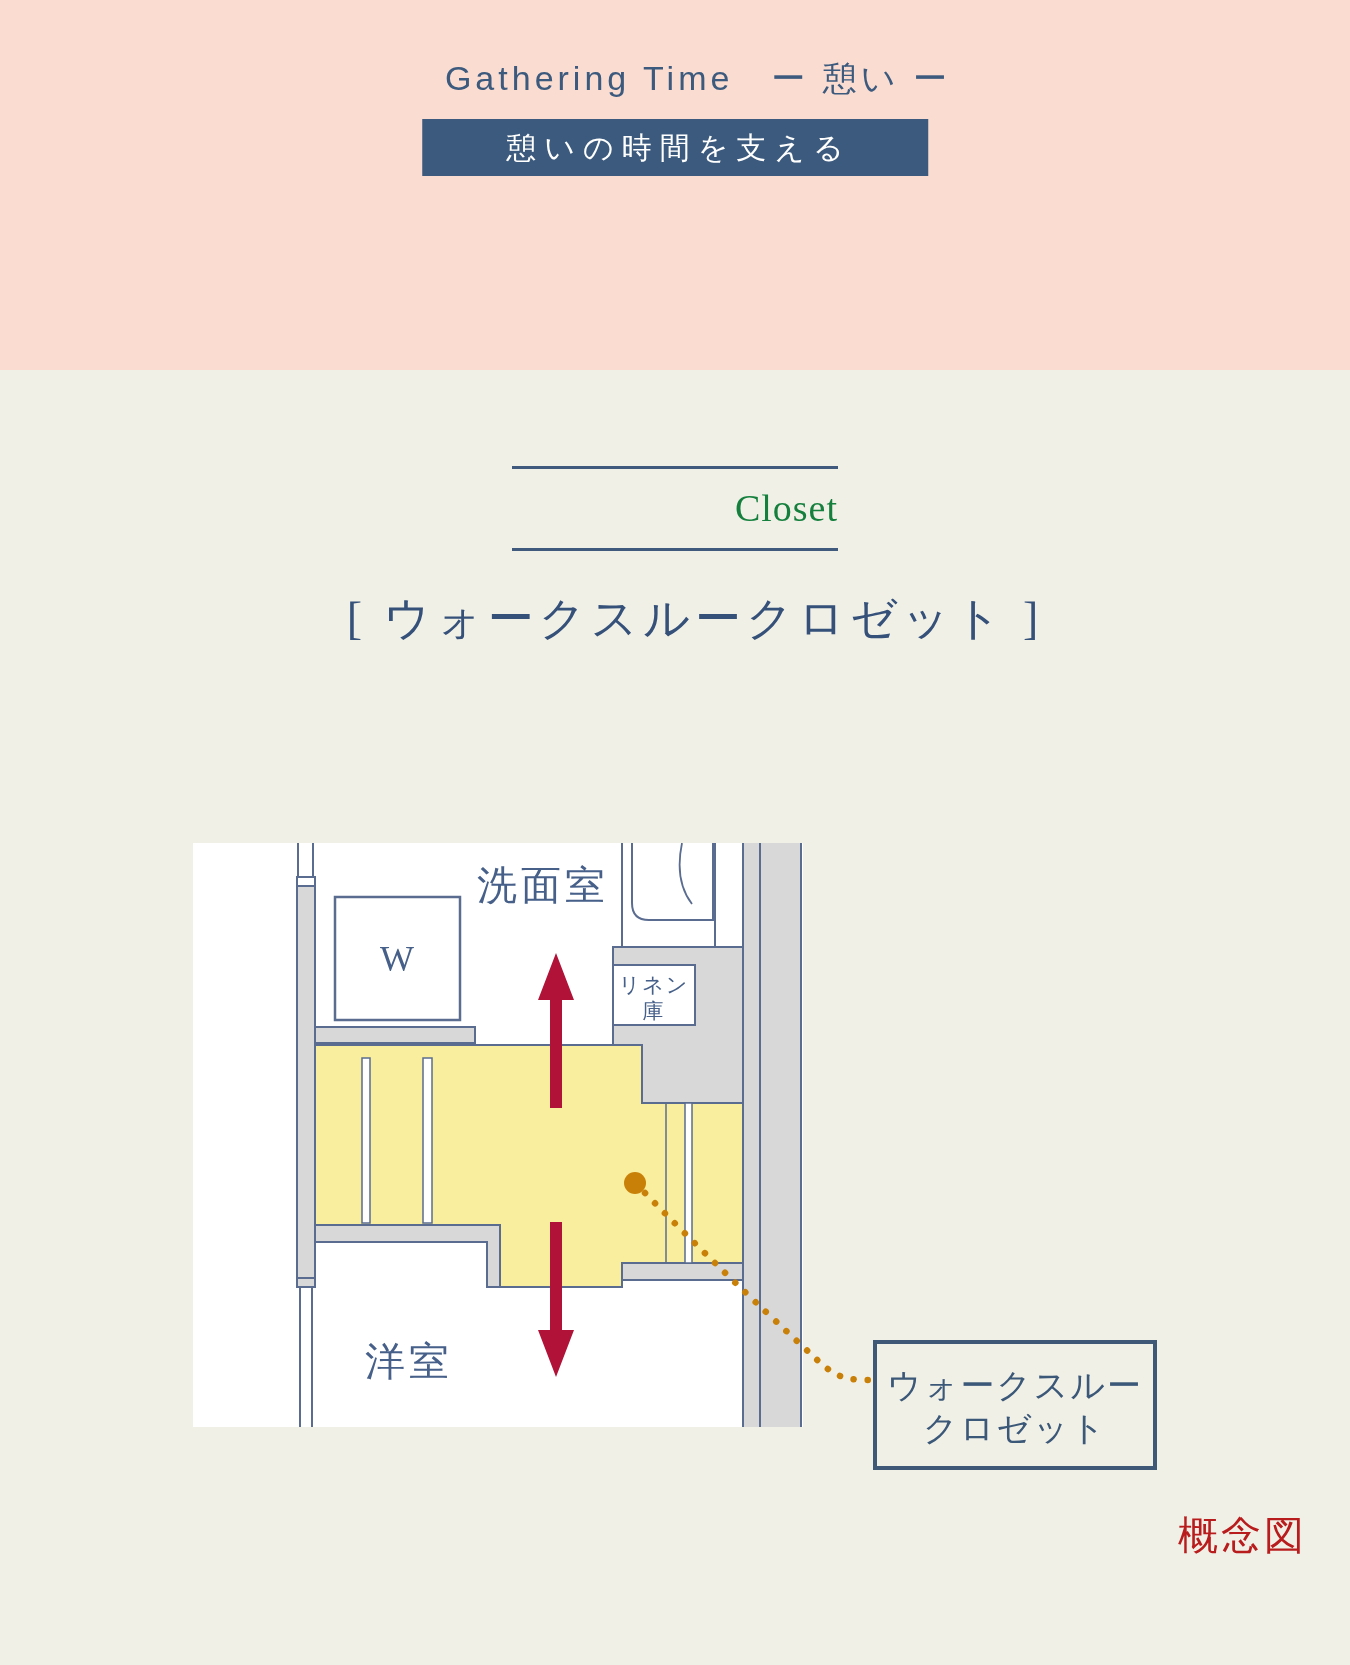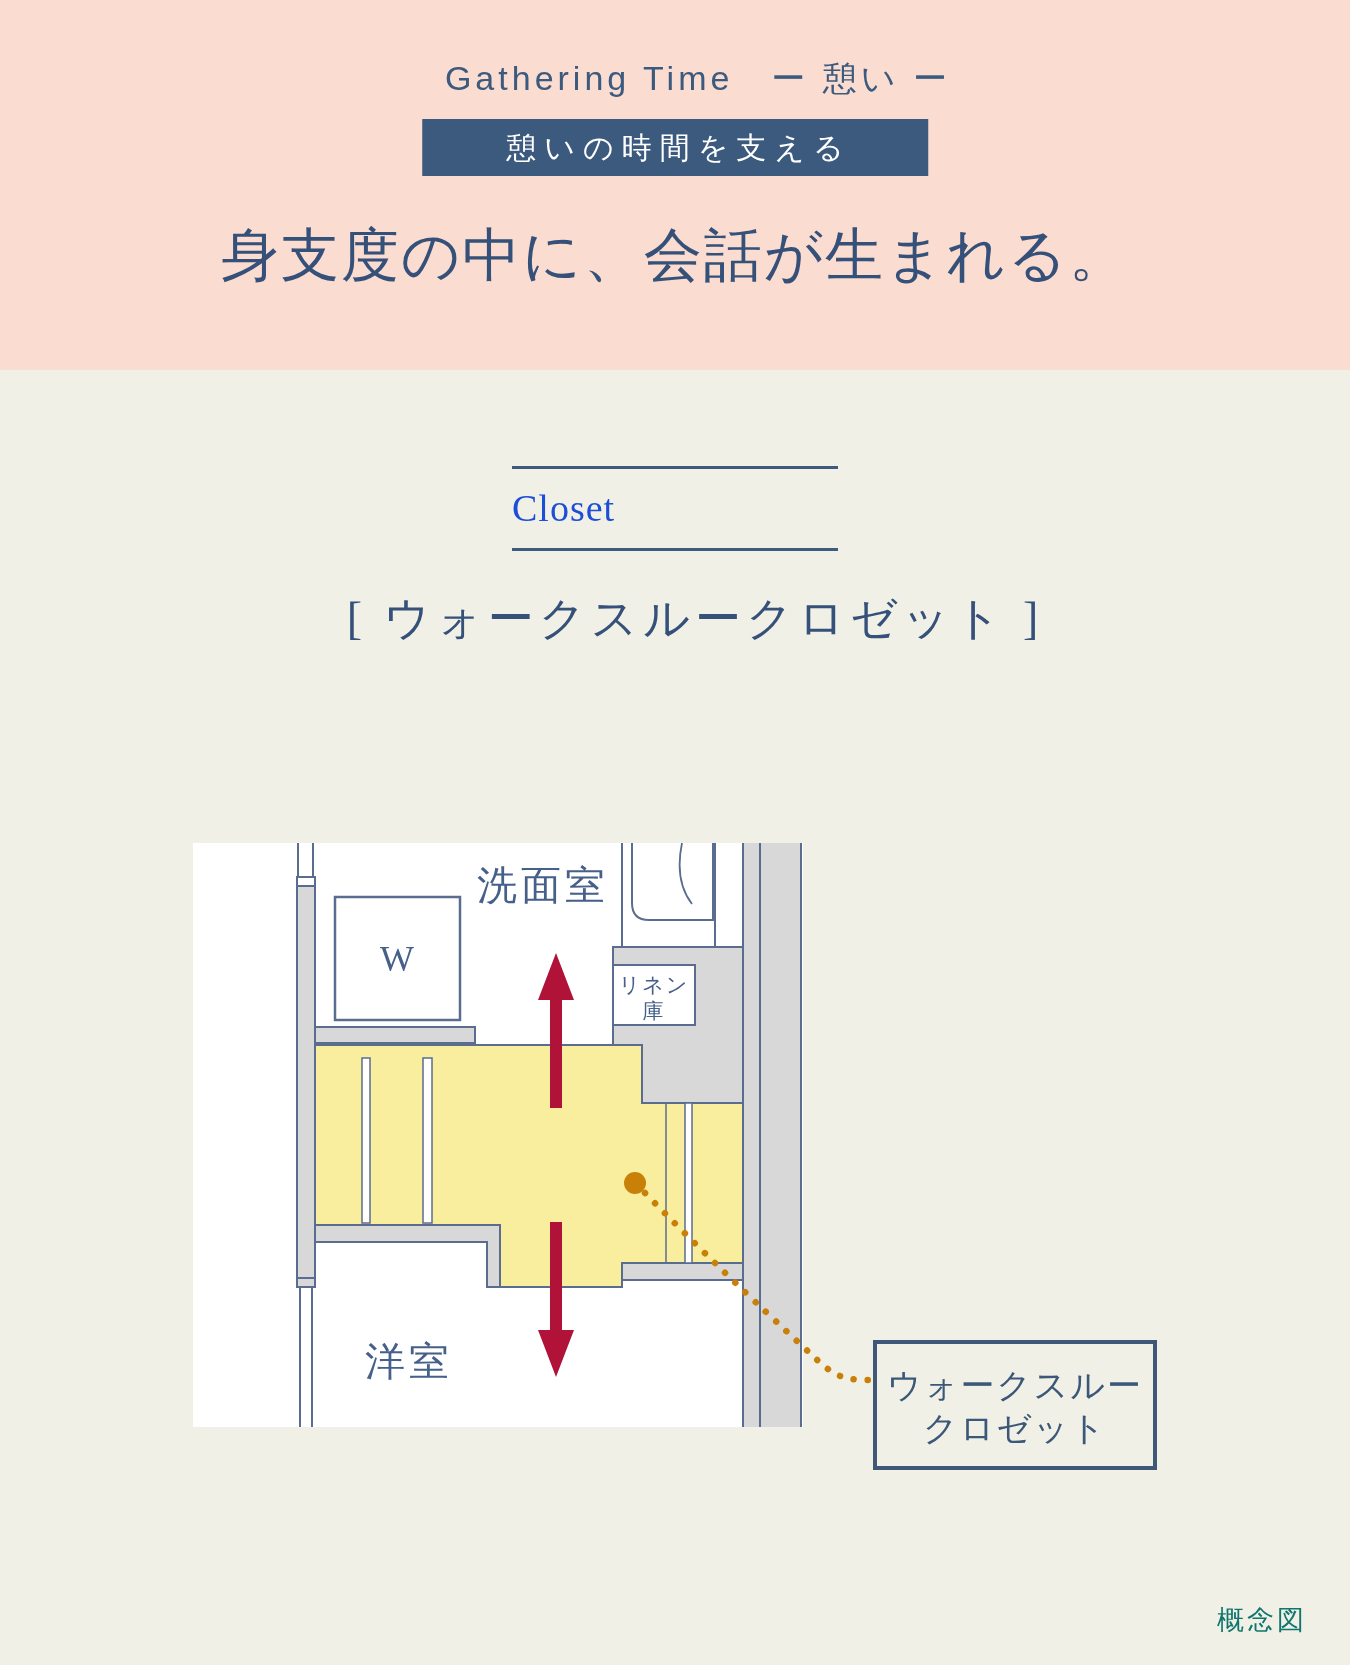--- a/index.html
+++ b/index.html
@@ -24,53 +24,52 @@
     font-size:30px;letter-spacing:8px;line-height:1;
     padding:14px 76px 13px 84px;white-space:nowrap;margin-top:7px;
   }
   .headline{
     position:absolute;left:0;top:224px;width:100%;margin:0;
     font-family:"Liberation Serif","DejaVu Serif",serif;font-weight:500;
     font-size:58px;color:#35517a;letter-spacing:2px;line-height:1.1;
   }
   .closet-title{
     position:absolute;top:466px;left:50%;transform:translateX(-50%);
-    width:326px;text-align:left;
+    width:326px;text-align:right;
     border-top:3px solid #3f5a7d;border-bottom:3px solid #3f5a7d;
     padding:17px 0 18px 0;
     font-family:"Liberation Serif","DejaVu Serif",serif;
-    font-size:38px;color:#1d4ed8;letter-spacing:1px;
+    font-size:38px;color:#15803d;letter-spacing:1px;
   }
   .bracket-line{
     position:absolute;left:0;top:588px;width:100%;text-align:center;
     font-family:"Liberation Serif","DejaVu Serif",serif;
     font-size:46px;color:#35517a;letter-spacing:5px;white-space:nowrap;margin-left:20px;
   }
   .plan{position:absolute;left:193px;top:843px;}
   .plan-text{
     font-family:"Liberation Serif","DejaVu Serif",serif;
     fill:#46608a;text-anchor:middle;
   }
   .plan-text.room{font-size:40px;letter-spacing:4px;}
   .plan-text.washer{font-size:36px;}
   .plan-text.small{font-size:21px;letter-spacing:2px;}
   .plan-text.callout{font-size:34px;fill:#3b5878;letter-spacing:2px;}
   .caption{
-    position:absolute;top:1602px;right:43px;
+    position:absolute;top:1508px;right:43px;
     font-family:"Liberation Serif","DejaVu Serif",serif;
-    font-size:27px;color:#0f766e;letter-spacing:3px;
+    font-size:40px;color:#b91c1c;letter-spacing:3px;
   }
 </style>
 </head>
 <body>
 
 <div class="hero">
   <div class="eyebrow">Gathering Time　ー 憩い ー</div>
   <div class="badge">憩いの時間を支える</div>
-  <h1 class="headline">身支度の中に、会話が生まれる。</h1>
 </div>
 
 <div class="closet-title">Closet</div>
 <div class="bracket-line">[ ウォークスルークロゼット ]</div>
 
 <svg class="plan" width="967" height="637" viewBox="0 0 967 637">
 
   <rect x="0" y="0" width="610" height="584" fill="#ffffff"></rect>
 
   <polygon points="122,202 449,202 449,260 550,260 550,420 429,420 429,444 307,444 307,382 122,382" fill="#f9ee9e" stroke="#5a6c90" stroke-width="2"></polygon>

